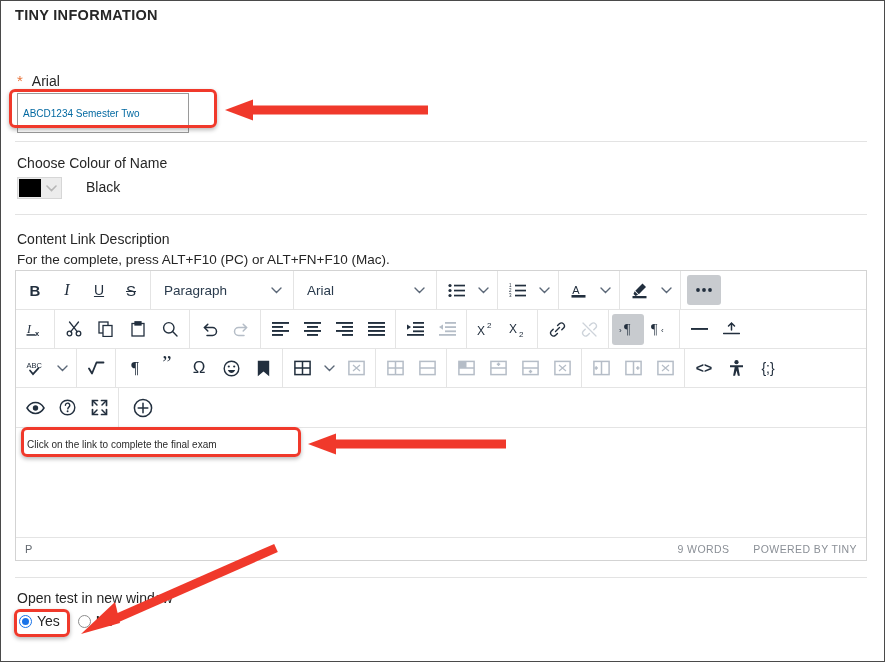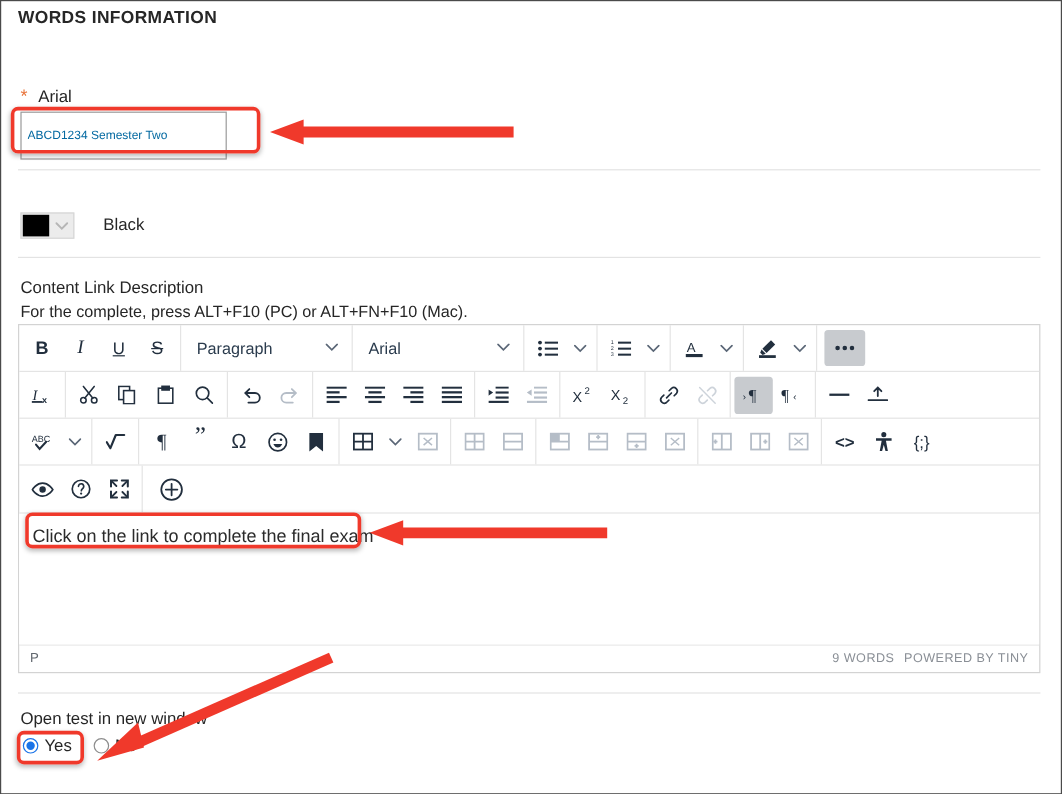--- a/index.html
+++ b/index.html
@@ -121,31 +121,31 @@
   
   #ed-body {
     flex:1 1 auto;
     position:relative;
     background:#fff;
     border-top:1px solid #e4e4e4;
   }
   #ed-text {
     position:absolute; left:11px; top:11px;
     font-family:"Liberation Sans", sans-serif;
-    font-size:15px; color:#2b2b2b;
+    font-size:10px; color:#2b2b2b;
   }
   #ed-status {
     height:23px; flex:0 0 auto;
     border-top:1px solid #e4e4e4;
     display:flex; align-items:center;
     font-size:10.5px; color:#8a8f96; letter-spacing:.4px;
     padding:0 9px;
   }
   #ed-status .left { flex:0 0 auto; color:#62686f; font-size:11px; letter-spacing:0;}
-  #ed-status .right { margin-left:auto; display:flex; gap:8px; }
+  #ed-status .right { margin-left:auto; display:flex; gap:24px; }
 
   
   #open-label { position:absolute; left:16px; top:589px; font-size:14px; }
   #radio-row { position:absolute; left:18px; top:612px; display:flex; align-items:center; gap:4px; }
   .radio-opt { display:flex; align-items:center; gap:5px; cursor:pointer; }
   .rdo {
     width:13px; height:13px; border-radius:50%;
     border:1px solid #8d8d8d; background:#fff;
     display:flex; align-items:center; justify-content:center;
     flex:0 0 auto;
@@ -171,29 +171,30 @@
   .arrow-svg { position:absolute; pointer-events:none; overflow:visible; }
   #arrow1 { left:222px; top:96px; }
   #arrow2 { left:305px; top:430px; }
   #arrow3 { left:70px; top:543px; }
 </style>
 </head>
 <body>
 
 <div id="page">
 
-  <div id="section-title">WORDS INFORMATION</div>
+  <div id="section-title">TINY INFORMATION</div>
 
   <div id="name-label">
     <span class="req">*</span><span>Arial</span>
   </div>
   <input id="name-input" type="text" value="ABCD1234 Semester Two" style="">
 
   <hr id="sep1" class="sep">
 
+  <div id="colour-label">Choose Colour of Name</div>
   <div id="colour-picker">
     <span id="colour-swatch"></span>
     <span id="colour-caret">
       <svg width="11" height="7" viewBox="0 0 11 7">
           <path d="M1 1l4.5 4.5L10 1" stroke="#b6b6b6" stroke-width="1.6" fill="none" stroke-linecap="round"></path>
         </svg>
     </span>
   </div>
   <div id="colour-name">Black</div>
 

